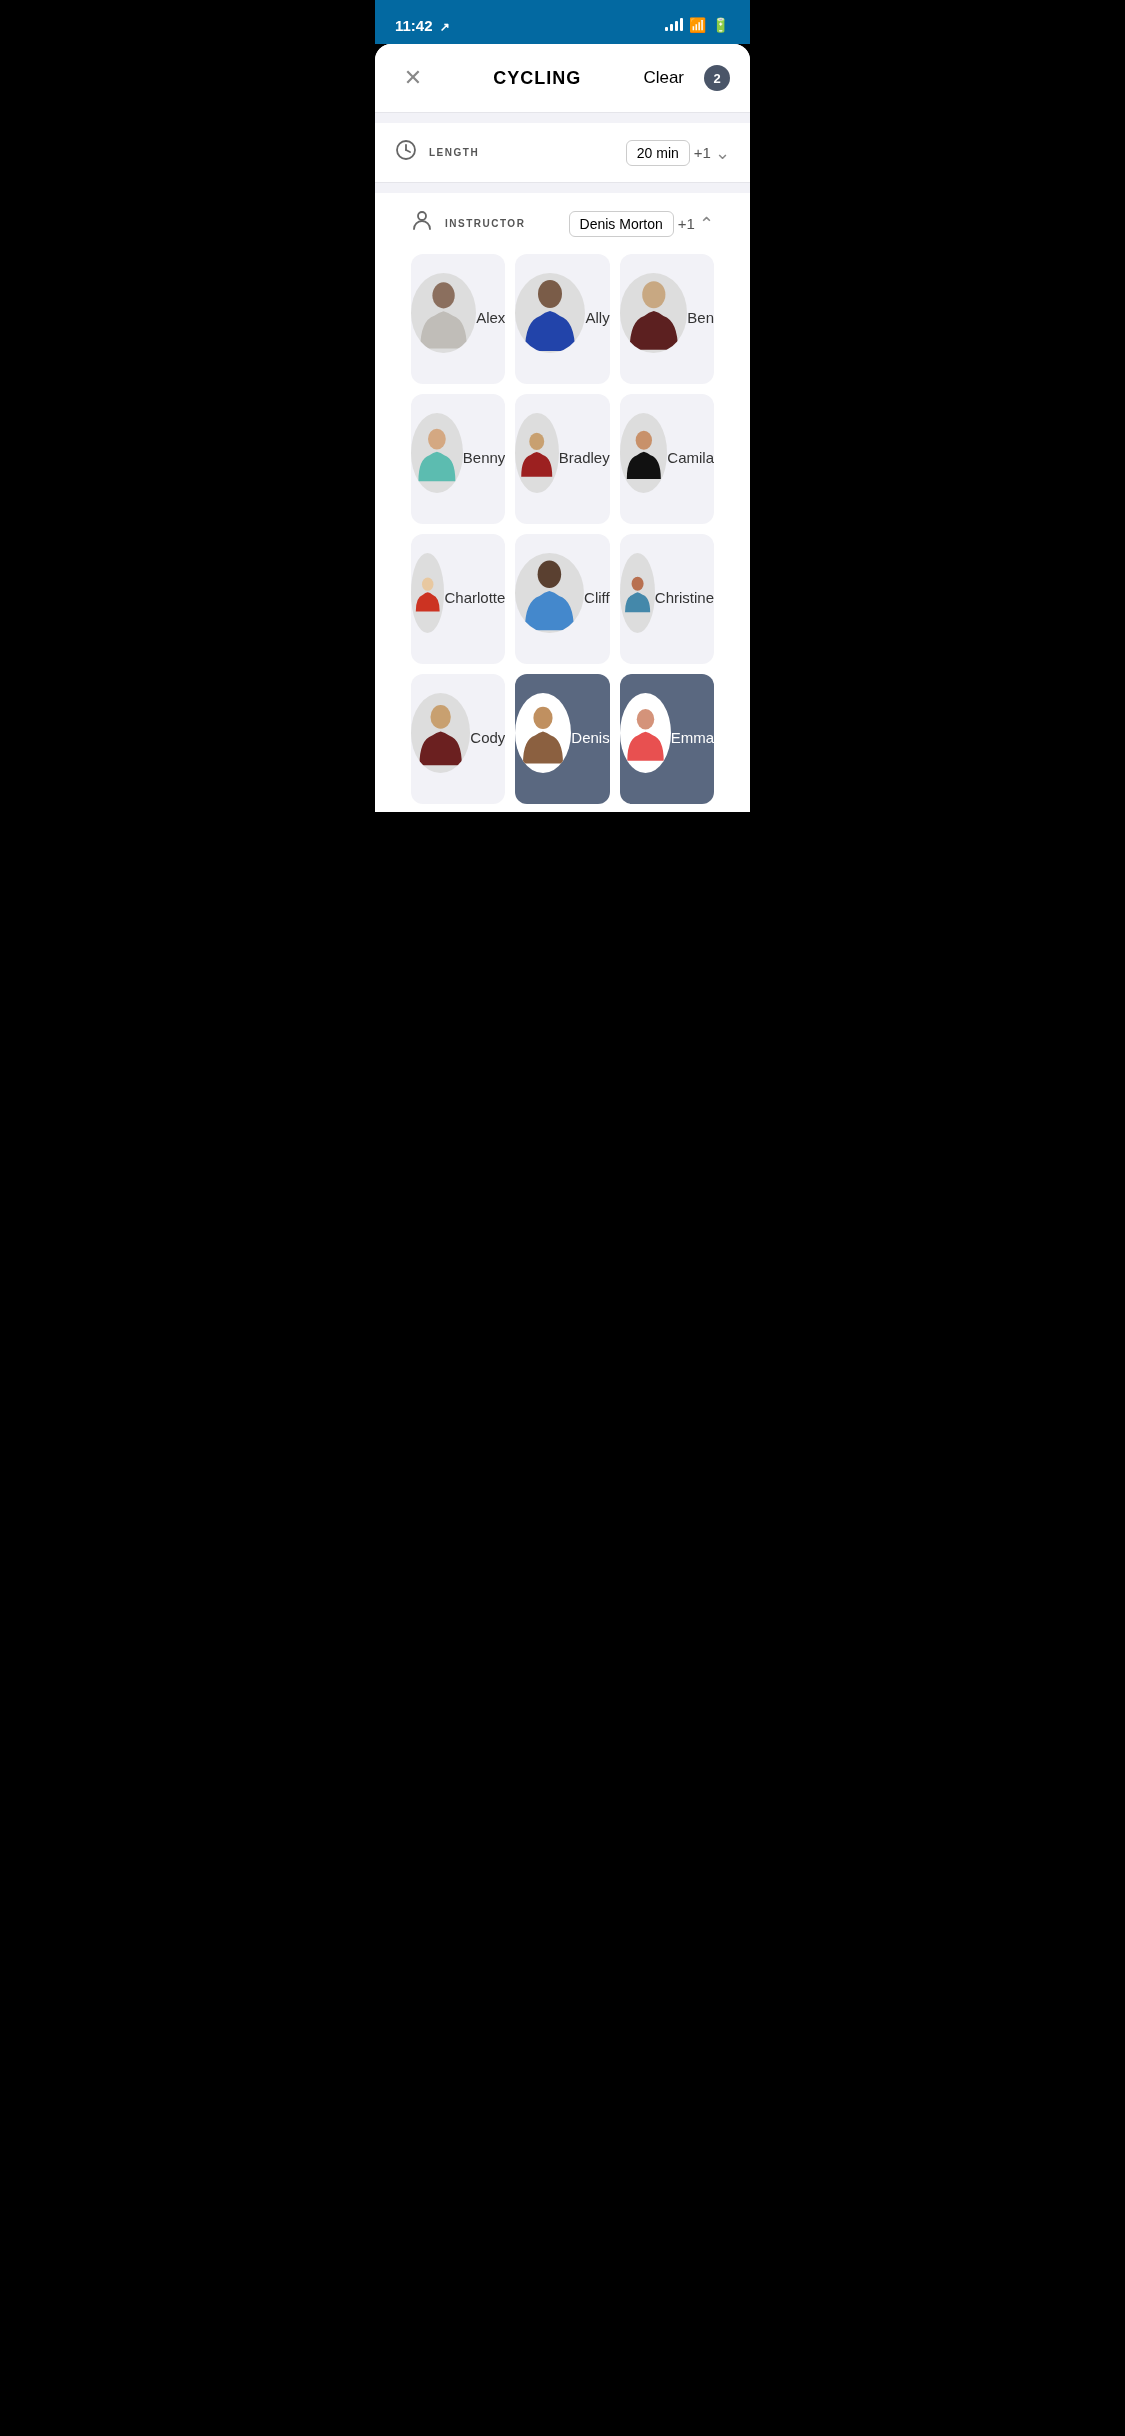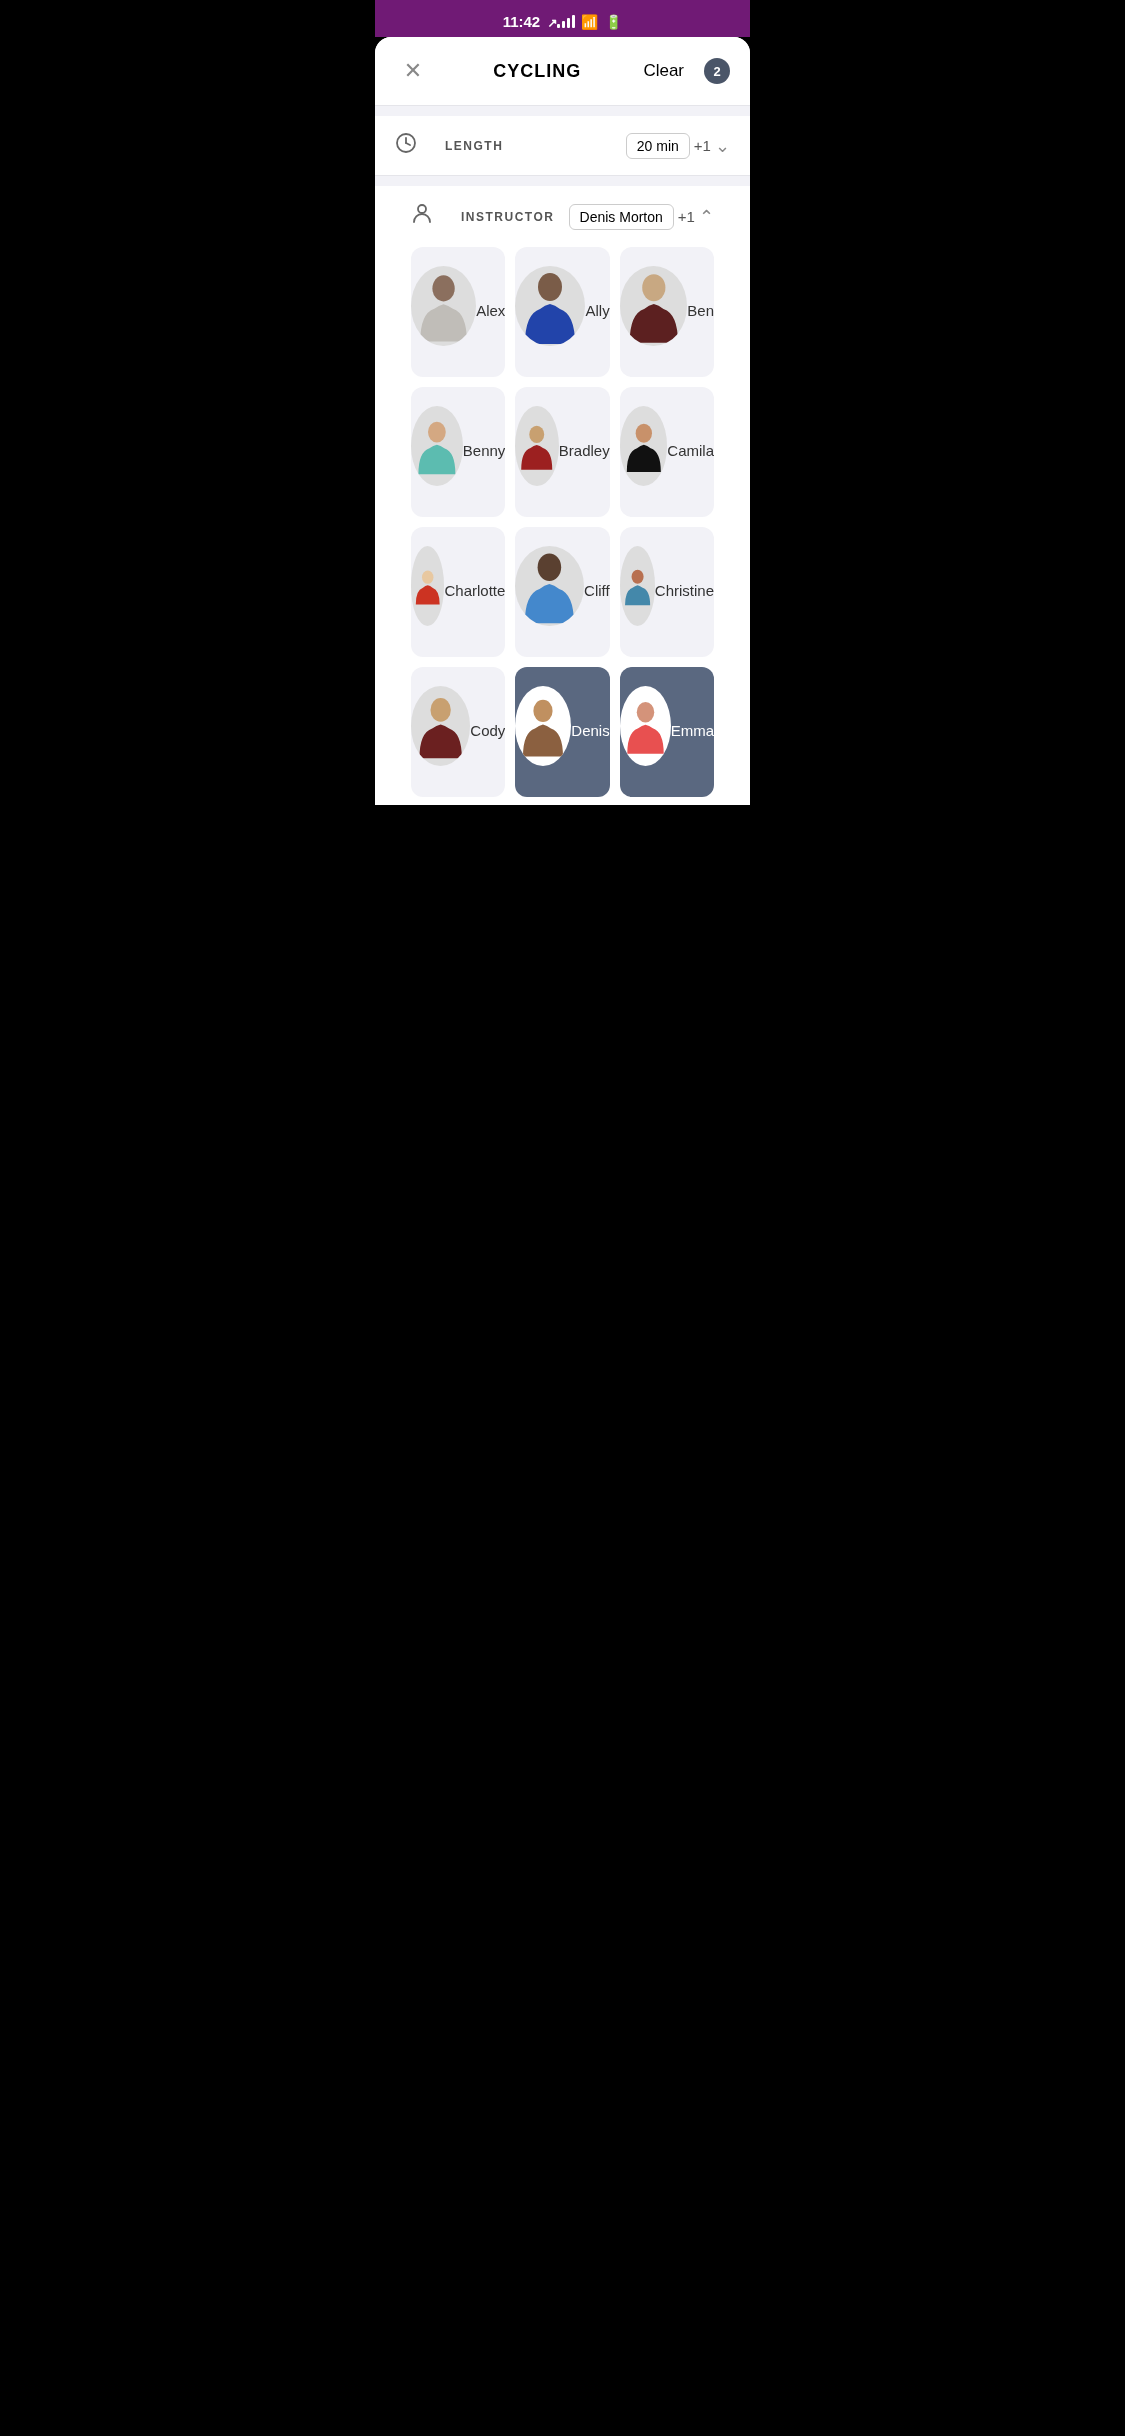--- a/index.html
+++ b/index.html
@@ -9,27 +9,27 @@
       font-family: -apple-system, BlinkMacSystemFont, 'Helvetica Neue', sans-serif;
       background: #000;
       width: 375px;
       min-height: 812px;
       margin: 0 auto;
       overflow-x: hidden;
     }
 
     
     .status-bar {
-      background: #701a75;
+      background: #0369a1;
       color: #fff;
       display: flex;
-      justify-content: center;
+      justify-content: space-between;
       align-items: center;
       padding: 14px 20px 8px;
-      height: 37px;
+      height: 44px;
     }
     .status-time {
       font-size: 15px;
       font-weight: 600;
       color: #fff;
     }
     .status-icons {
       display: flex;
       align-items: center;
       gap: 6px;
@@ -117,26 +117,25 @@
     .filter-left {
       display: flex;
       align-items: center;
       gap: 12px;
     }
     .filter-icon {
       color: #555;
       font-size: 20px;
     }
     .filter-label {
-      font-size: 12px;
+      font-size: 10px;
       font-weight: 600;
       letter-spacing: 1.5px;
       color: #555;
       text-transform: uppercase;
-      margin-left: 16px;
     }
     .filter-right {
       display: flex;
       align-items: center;
       gap: 4px;
     }
     .filter-tag {
       background: #fff;
       border: 1.5px solid #ccc;
       border-radius: 6px;

